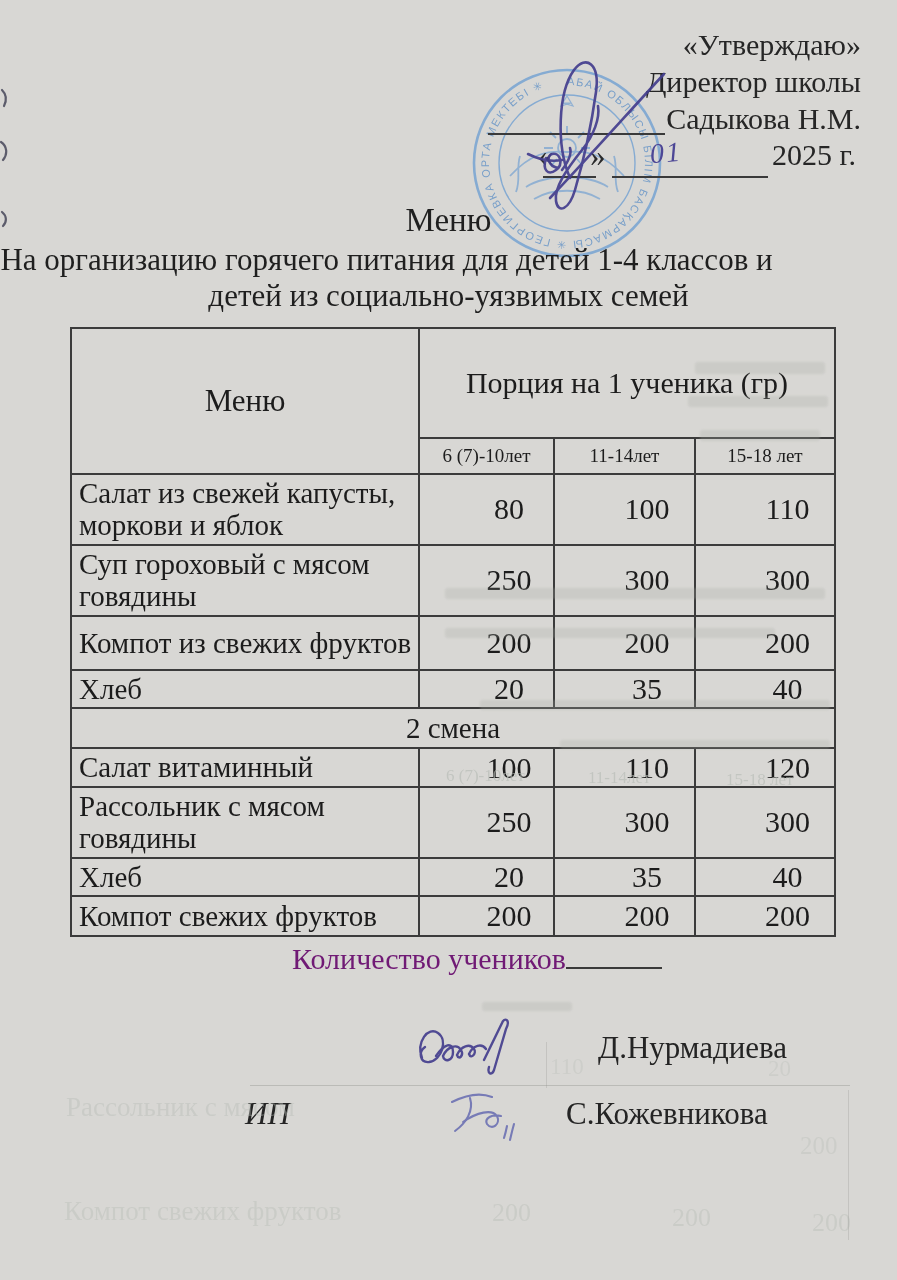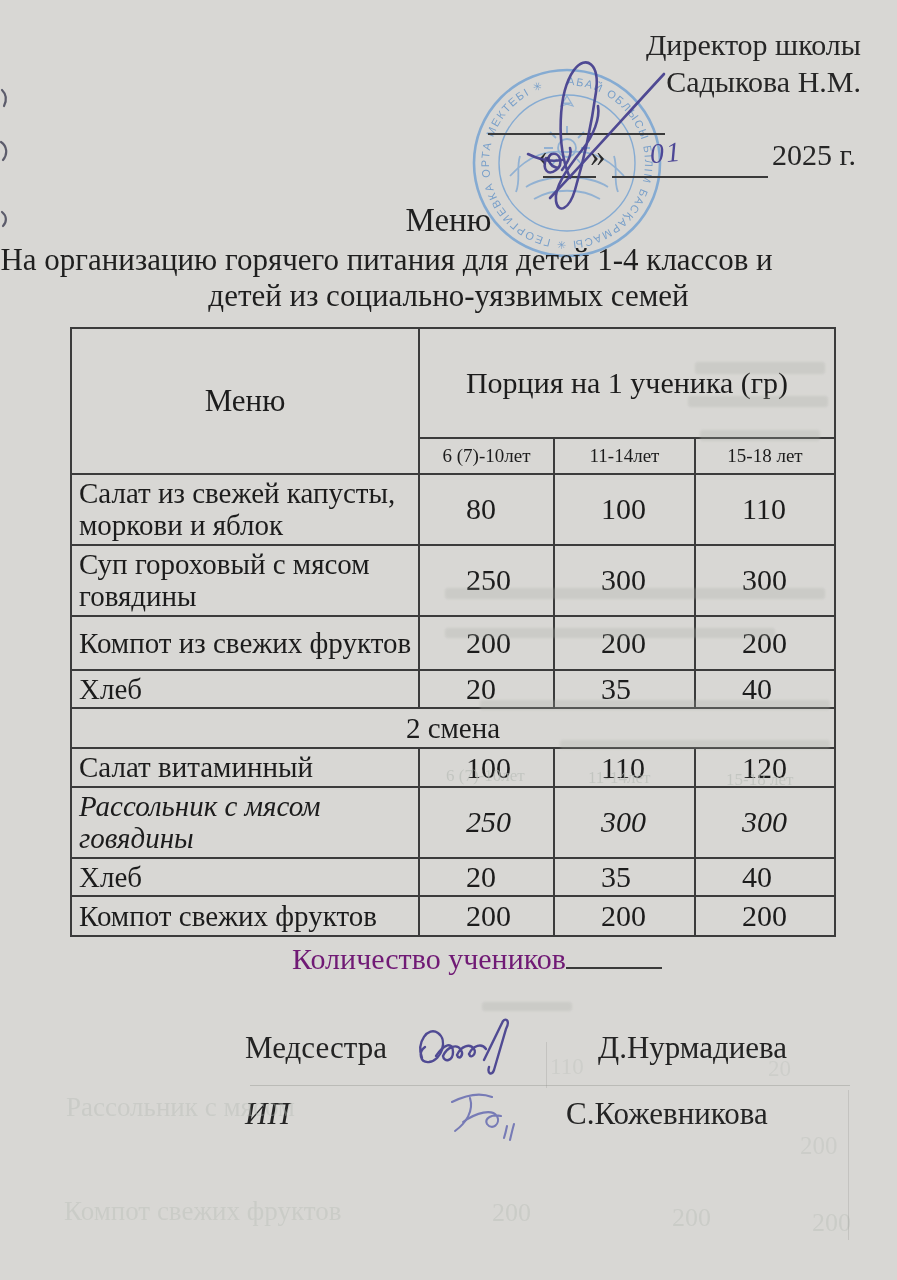--- a/index.html
+++ b/index.html
@@ -26,21 +26,21 @@
   .hand-month{position:absolute;left:650px;top:137px;font-size:28px;font-style:italic;color:#4d4796;transform:rotate(-5deg);letter-spacing:2px;}
   .year{position:absolute;left:772px;top:138px;font-size:30px;color:#262626;}
   
   .title-1{position:absolute;left:0;top:202px;width:897px;text-align:center;font-size:33px;color:#1f1f1f;}
   .title-2{position:absolute;left:0;top:242px;width:773px;text-align:center;font-size:31px;color:#1f1f1f;}
   .title-3{position:absolute;left:0;top:278px;width:897px;text-align:center;font-size:31px;color:#1f1f1f;}
   
   .menu-table{position:absolute;left:70px;top:327px;width:764px;border-collapse:collapse;table-layout:fixed;}
   .menu-table td,.menu-table th{border:2px solid #3b3b3b;font-weight:normal;color:#1c1c1c;}
   .cell-name{font-size:29px;line-height:1.12;padding:2px 4px 2px 7px;text-align:left;vertical-align:middle;}
-  .cell-num{font-size:30px;vertical-align:middle;padding-left:46px;}
+  .cell-num{font-size:30px;text-align:center;vertical-align:middle;padding-left:46px;}
   .hdr-menu{font-size:31px;text-align:center;vertical-align:middle;}
   .hdr-portion{font-size:30px;text-align:center;vertical-align:middle;}
   .hdr-age{font-size:19px;text-align:center;vertical-align:middle;height:32px;}
   .row-shift td{font-size:29px;text-align:center;height:36px;}
   
   .students{position:absolute;left:292px;top:942px;font-size:30px;color:#701a75;}
   .students .blank{display:inline-block;width:96px;border-bottom:2px solid #3a3a3a;height:22px;vertical-align:baseline;}
   .f-label{position:absolute;font-size:31px;color:#242424;}
   
   .ghost{position:absolute;color:#b7bcb6;opacity:.65;filter:blur(.4px);}
@@ -73,20 +73,21 @@
         <path d="M146 92 C 150 104 145 116 150 128"></path>
         <path d="M93 42 L99 32 L105 42 L95 39 L103 39 Z" stroke-width="1.2"></path>
       </g>
     </g>
     <text font-size="11" letter-spacing="1.6" fill="#5d8fc6" font-family="Liberation Sans, sans-serif">
       <textPath href="#ringPath">АБАЙ ОБЛЫСЫ БІЛІМ БАСҚАРМАСЫ ✳ ГЕОРГИЕВКА ОРТА МЕКТЕБІ ✳</textPath>
     </text>
   </svg>
 
   <div class="approval">
+    <div>«Утверждаю»</div>
     <div>Директор школы</div>
     <div>Садыкова Н.М.</div>
   </div>
   <div class="sig-line"></div>
   <span class="day-quote" style="left:538px;">«</span>
   <span class="day-quote" style="left:590px;">»</span>
   <div class="u-day"></div>
   <div class="u-month"></div>
   <span class="hand-month">01</span>
   <span class="year">2025 г.</span>
@@ -148,21 +149,21 @@
     </tr>
     <tr class="row-shift">
       <td colspan="4">2 смена</td>
     </tr>
     <tr style="height:38px;">
       <td class="cell-name">Салат витаминный</td>
       <td class="cell-num">100</td>
       <td class="cell-num">110</td>
       <td class="cell-num">120</td>
     </tr>
-    <tr style="height:66px;font-style:italic;">
+    <tr style="height:66px;">
       <td class="cell-name">Рассольник с мясом говядины</td>
       <td class="cell-num">250</td>
       <td class="cell-num">300</td>
       <td class="cell-num">300</td>
     </tr>
     <tr style="height:38px;">
       <td class="cell-name">Хлеб</td>
       <td class="cell-num">20</td>
       <td class="cell-num">35</td>
       <td class="cell-num">40</td>
@@ -173,21 +174,20 @@
       <td class="cell-num">200</td>
       <td class="cell-num">200</td>
     </tr>
   </tbody>
     </table>
 
   <div class="students">
     <span>Количество учеников</span><span class="blank"></span>
   </div>
 
-  <div class="f-label" style="left:245px;top:1030px;">Медсестра</div>
   <svg class="pen" style="left:416px;top:1016px;" width="112" height="64" viewBox="0 0 112 64">
     <g fill="none" stroke="#453f8e" stroke-width="2.4" stroke-linecap="round" opacity="0.92">
       <path d="M 6 42 C 0 26 12 10 22 17 C 32 24 26 44 13 46 C 4 47 2 36 9 31"></path>
       <path d="M 20 40 C 28 28 37 25 37 36 C 37 45 28 47 27 40 C 31 31 41 27 45 34 C 48 39 43 45 41 39 C 45 30 54 27 58 33 C 61 37 55 44 53 38 C 57 29 66 27 70 33"></path>
       <path d="M 68 44 L 86 7 C 88 1 95 3 90 13 L 78 54 C 76 60 71 58 73 51"></path>
     </g>
   </svg>
   <div class="f-label" style="left:598px;top:1030px;">Д.Нурмадиева</div>
 
   <div class="f-label" style="left:245px;top:1096px;font-style:italic;">ИП</div>

